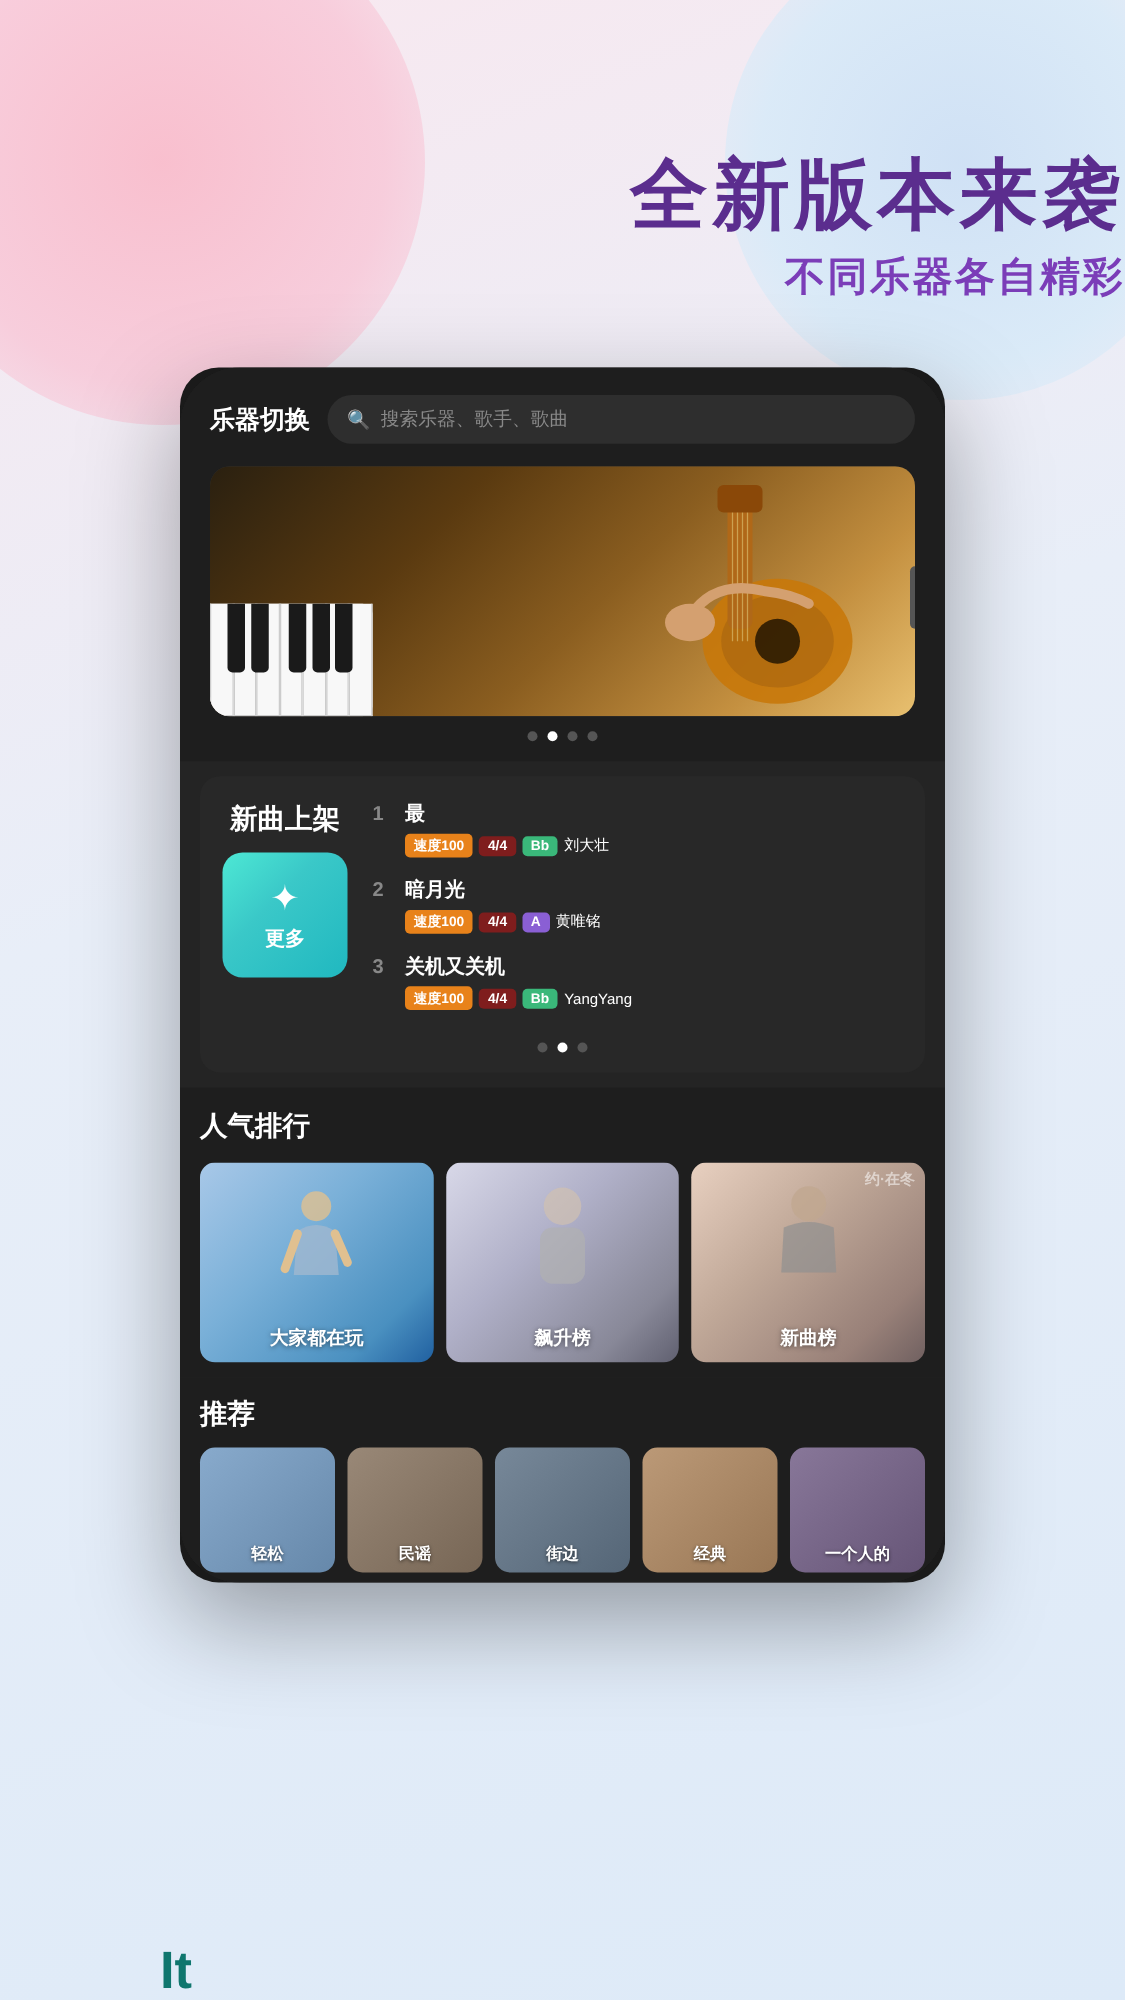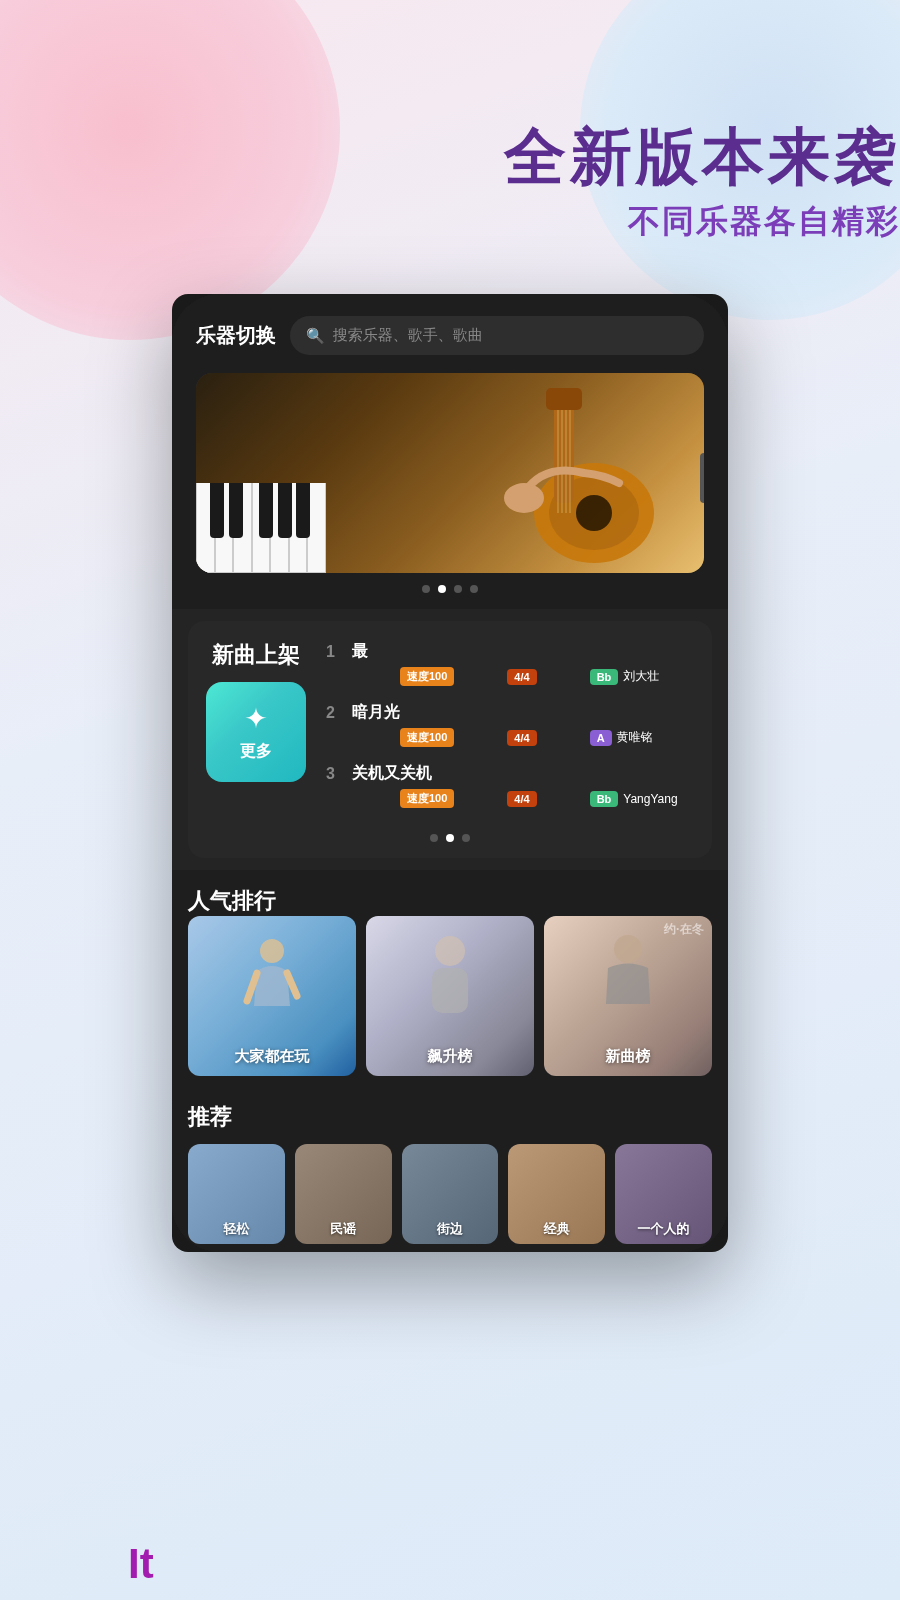--- a/index.html
+++ b/index.html
@@ -75,23 +75,23 @@
 
     
     .phone-wrapper {
       position: relative;
       z-index: 2;
       display: flex;
       justify-content: center;
       margin-top: 20px;
     }
     .phone {
-      width: 556px;
+      width: 612px;
       background: #1a1a1a;
-      border-radius: 16px;
+      border-radius: 31px;
       padding: 0;
       overflow: hidden;
       box-shadow: 0 30px 80px rgba(0,0,0,0.35);
       position: relative;
     }
     .phone-inner {
       background: #242424;
       margin: 0;
       padding: 0;
       border-radius: 48px;
@@ -241,24 +241,23 @@
       gap: 5px;
       align-items: center;
       flex-wrap: wrap;
     }
     .tag {
       padding: 2px 7px;
       border-radius: 4px;
       font-size: 11px;
       font-weight: 600;
       color: #fff;
-      margin-left: 48px;
     }
     .tag-orange { background: #e8821a; }
-    .tag-blue { background: #c2410c; text-align: right; }
+    .tag-blue { background: #7f1d1d; text-align: right; }
     .tag-green { background: #3ab87a; }
     .tag-purple { background: #8a5fd4; }
     .song-artist {
       color: #ffffff;
       font-size: 12px;
     }
 
     
     .more-btn {
       width: 100px;
@@ -293,20 +292,21 @@
 
     
     .popular-section {
       padding: 16px 16px 12px 16px;
       background: #1e1e1e;
     }
     .popular-title {
       color: #ffffff;
       font-size: 22px;
       font-weight: 700;
+      margin-bottom: 14px;
     }
     .popular-cards {
       display: flex;
       gap: 10px;
       overflow: hidden;
     }
     .popular-card {
       flex: 1;
       height: 160px;
       border-radius: 12px;
@@ -365,23 +365,23 @@
       text-align: center;
       color: #fff;
       font-size: 13px;
       font-weight: 600;
       text-shadow: 0 1px 3px rgba(0,0,0,0.6);
     }
 
     
     .bottom-text {
       position: absolute;
-      bottom: 12px;
+      bottom: 0;
       left: 128px;
-      color: #a21caf;
+      color: #0f766e;
       font-size: 42px;
       font-weight: 800;
       z-index: 3;
     }
 
     
     .banner-side-handle {
       position: absolute;
       right: -4px;
       top: 40%;

